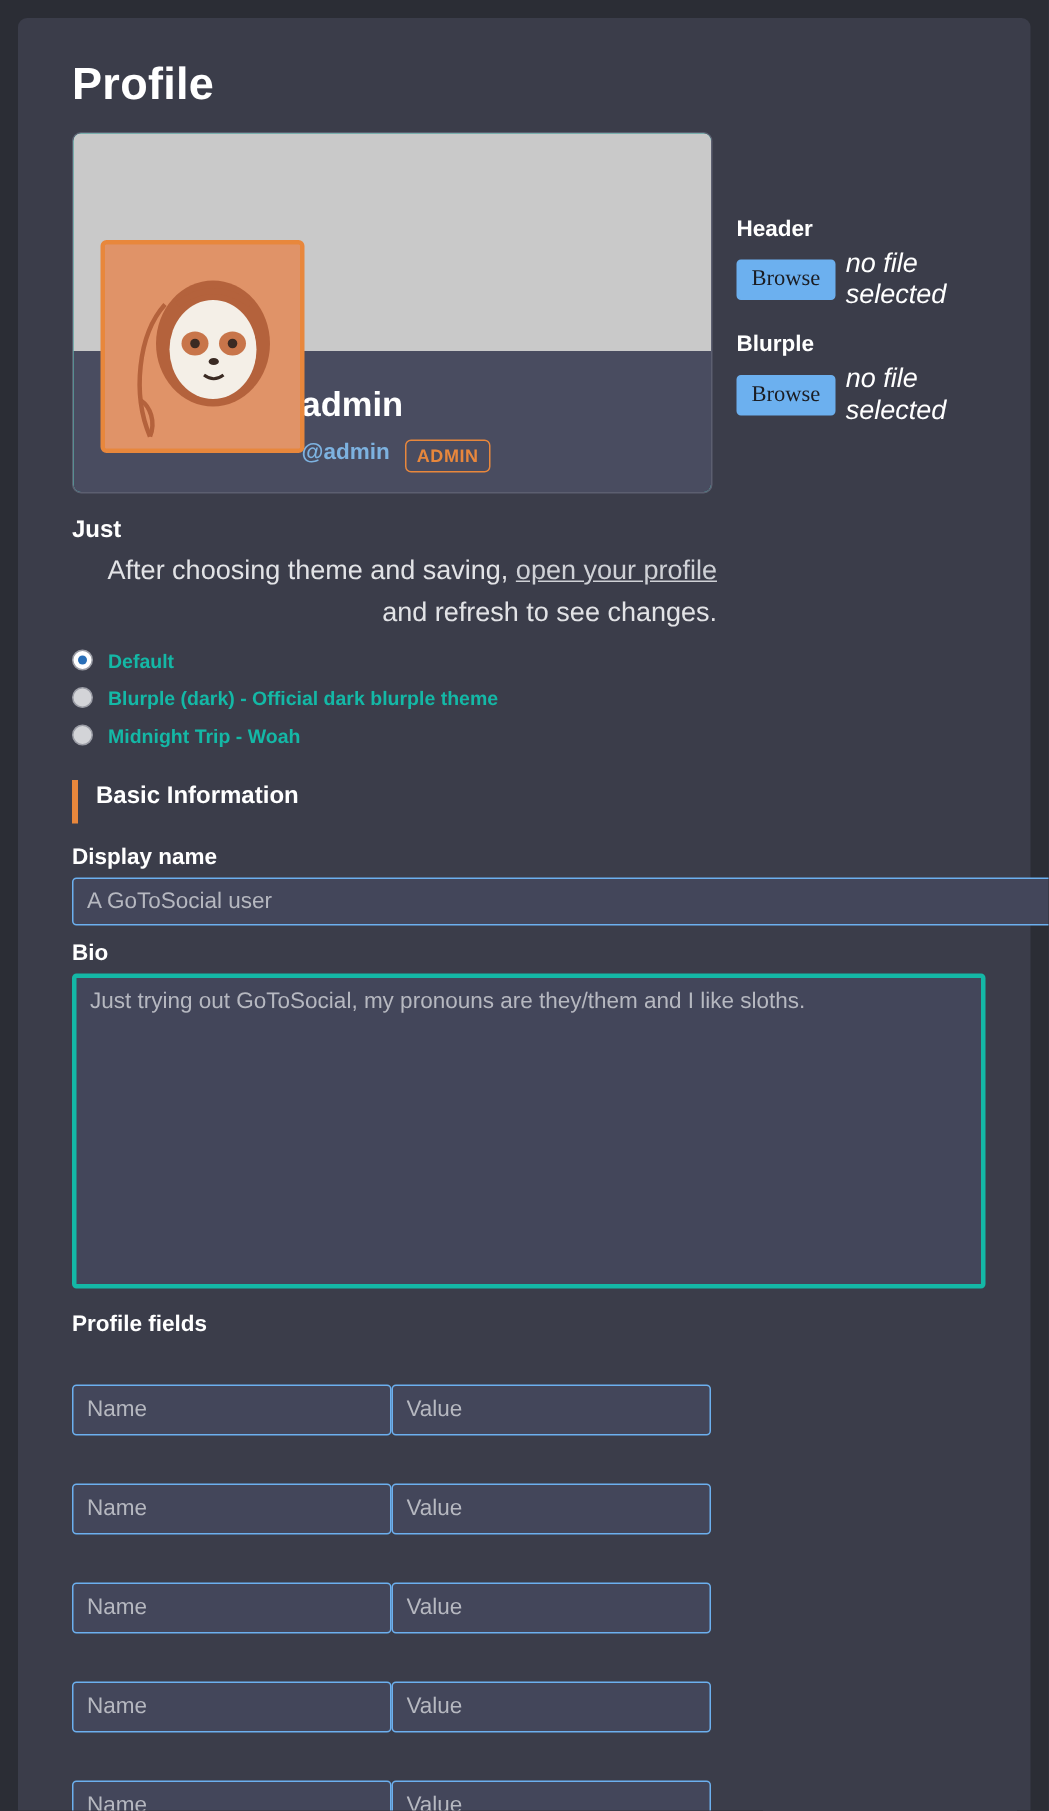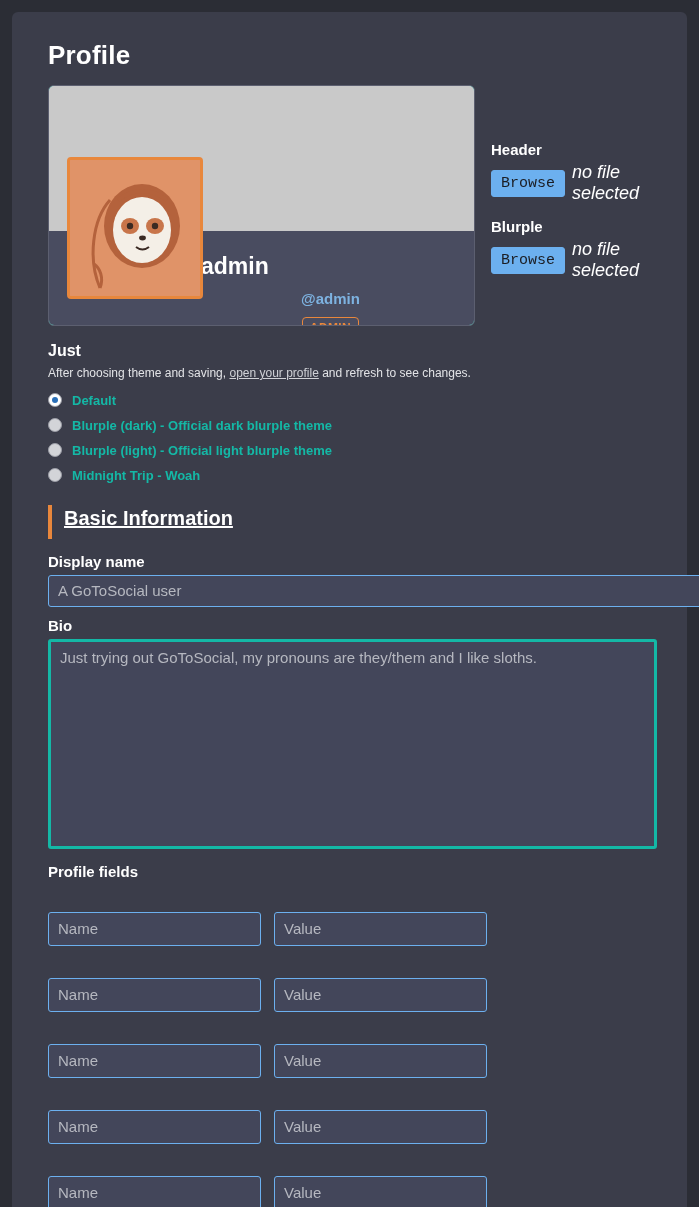--- a/index.html
+++ b/index.html
@@ -18,21 +18,21 @@
     position: absolute;
     left: 12px; top: 12px;
     width: 675px;
     min-height: 1220px;
     background: #3b3d4a;
     border-radius: 6px;
     padding: 28px 36px 20px 36px;
   }
   .page-title {
     color: #ffffff;
-    font-size: 26px;
+    font-size: 30px;
     font-weight: bold;
     margin: 0 0 14px 0;
     letter-spacing: .2px;
   }
 
   
   .preview-row {
     display: flex;
     align-items: flex-start;
     gap: 16px;
@@ -69,24 +69,23 @@
   }
   .avatar svg { display: block; }
   .display-name {
     color: #ffffff;
     font-size: 23px;
     font-weight: bold;
     margin: 12px 0 0 0;
   }
   .handle-row {
     display: flex;
-    align-items: center;
+    align-items: flex-start;
     gap: 10px;
     margin-top: 10px;
-    flex-direction: column;
   }
   .handle {
     color: #7db2e0;
     font-size: 15px;
     font-weight: bold;
   }
   .role-badge {
     border: 1px solid #e8873c;
     color: #e8873c;
     border-radius: 4px;
@@ -112,42 +111,43 @@
     gap: 7px;
     margin-bottom: 14px;
   }
   .browse-btn {
     background: #6cb0ef;
     color: #1b1d23;
     border: 1px solid #6cb0ef;
     border-radius: 3px;
     font-size: 15px;
     padding: 4px 9px;
-    font-family: Liberation Mono, monospace;
+    font-family: Liberation Serif, serif;
     cursor: pointer;
   }
   .no-file {
     color: #ffffff;
     font-size: 18px;
     font-style: italic;
   }
 
   
   .section-label {
     color: #ffffff;
     font-weight: bold;
     font-size: 16px;
     margin: 16px 0 4px 0;
   }
   .theme-desc {
     color: #e2e3e6;
-    font-size: 12px;
+    font-size: 18px;
     line-height: 1.55;
     max-width: 430px;
     margin: 0 0 10px 0;
+    text-align: right;
   }
   .theme-desc a {
     color: #cfd1d6;
     text-decoration: underline;
   }
   .radio-row {
     display: flex;
     align-items: center;
     gap: 10px;
     margin: 10px 0;
@@ -176,24 +176,23 @@
   }
 
   
   .basic-block {
     border-left: 4px solid #e8873c;
     padding: 2px 0 2px 12px;
     margin: 22px 0 14px 0;
   }
   .basic-title {
     color: #ffffff;
-    font-size: 20px;
+    font-size: 16px;
     font-weight: bold;
     margin: 0 0 7px 0;
-    text-decoration: underline;
   }
   .basic-link {
     color: #e8873c;
     font-size: 14px;
     text-decoration: underline;
   }
 
   .field-label {
     color: #ffffff;
     font-weight: bold;
@@ -222,21 +221,20 @@
     font-size: 15px;
     padding: 7px 9px;
     resize: none;
     font-family: "Liberation Sans", sans-serif;
   }
   .bio-area::placeholder { color: #b6b8c0; }
 
   .fields-grid { margin-top: 4px; }
   .field-pair {
     display: flex;
-    gap: 13px;
     margin-bottom: 9px;
     margin-top: 32px;
   }
   .pf-name {
     width: 213px;
     height: 34px;
     background: #43465a;
     border: 1px solid #6cb0ef;
     border-radius: 3px;
     color: #b6b8c0;
@@ -315,24 +313,20 @@
   <div class="radio-row">
     <span class="radio checked"></span>
     <span class="radio-label">Default</span>
   </div>
   <div class="radio-row">
     <span class="radio"></span>
     <span class="radio-label">Blurple (dark) - Official dark blurple theme</span>
   </div>
   <div class="radio-row">
     <span class="radio"></span>
-    <span class="radio-label">Blurple (light) - Official light blurple theme</span>
-  </div>
-  <div class="radio-row">
-    <span class="radio"></span>
     <span class="radio-label">Midnight Trip - Woah</span>
   </div>
 
   <div class="basic-block">
     <div class="basic-title">Basic Information</div>
   </div>
 
   <div class="field-label">Display name</div>
   <input class="text-input" type="text" placeholder="A GoToSocial user" style="">
 

